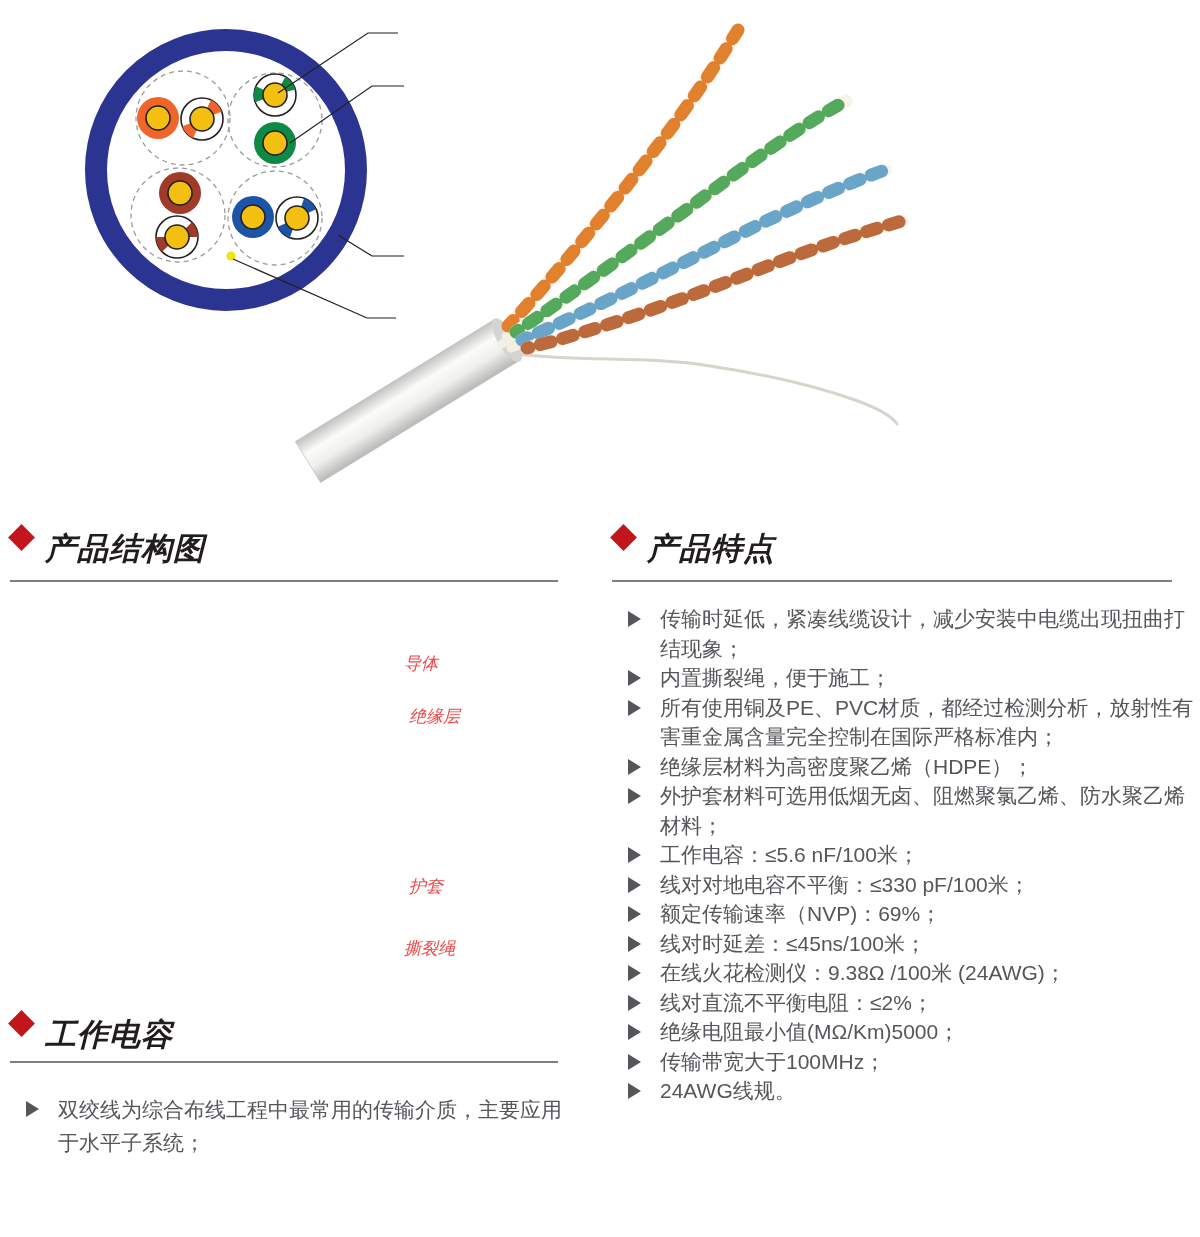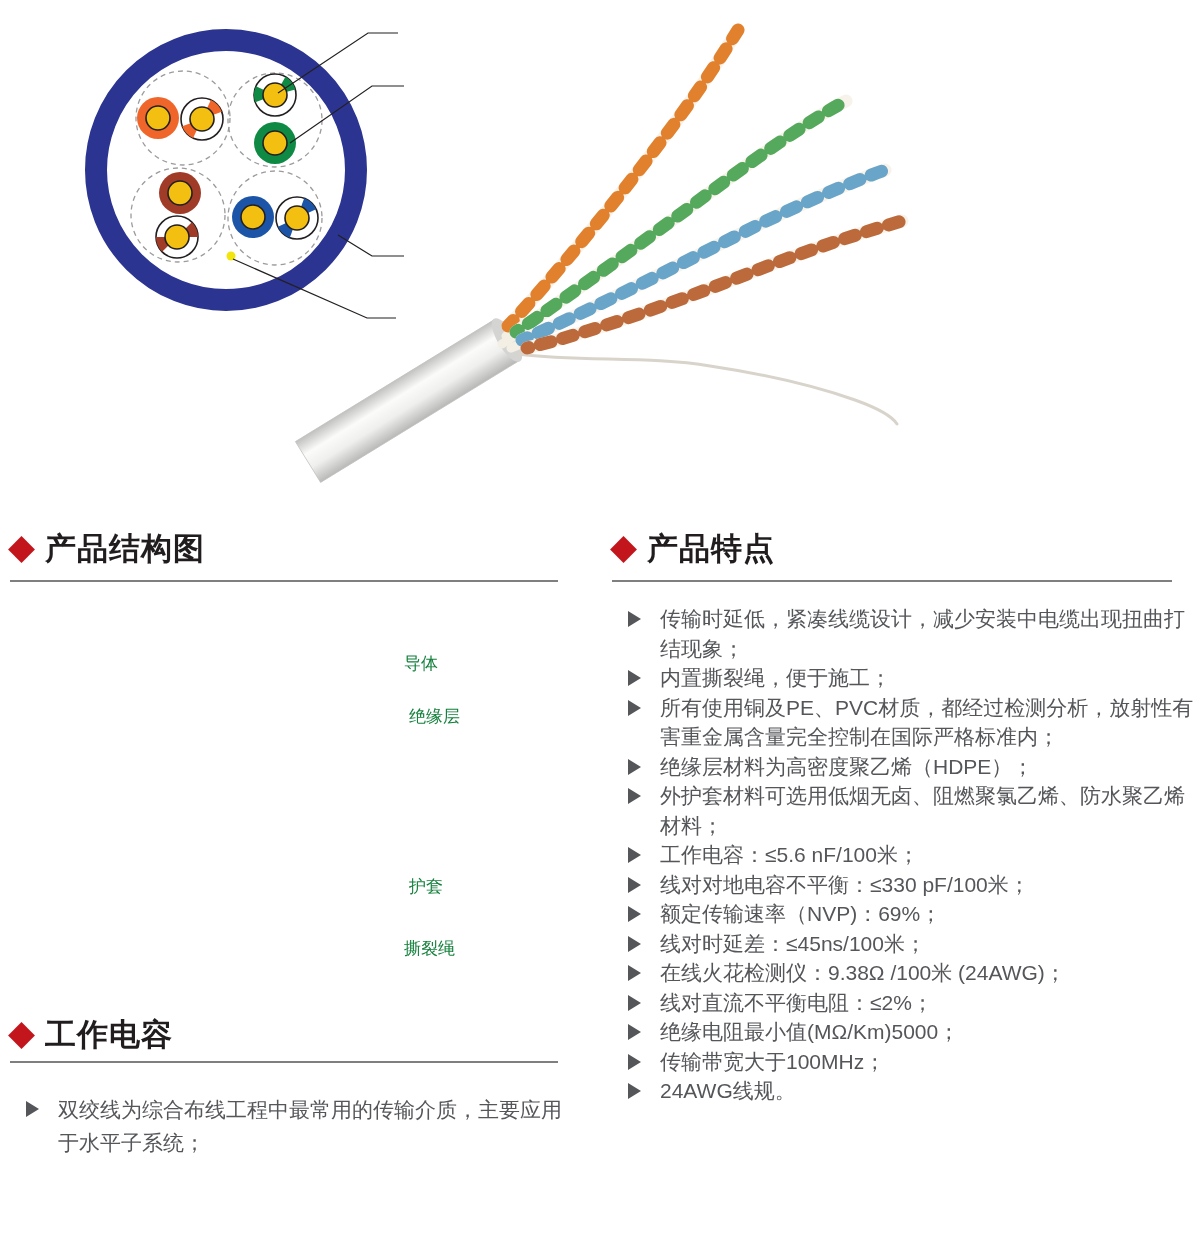--- a/index.html
+++ b/index.html
@@ -1,37 +1,37 @@
 <!DOCTYPE html>
 <html><head>
 <meta charset="utf-8">
 <style>
   html,body{margin:0;padding:0;background:#ffffff;}
   .page{
     position:relative;width:1200px;height:1237px;background:#ffffff;overflow:hidden;
     font-family:"Liberation Sans","DejaVu Sans",sans-serif;
   }
   
-  .sec-header{position:absolute;display:flex;align-items:center;height:42px;}
+  .sec-header{position:absolute;display:flex;align-items:flex-start;height:42px;font-style:italic;}
   .diamond{width:19px;height:19px;background:#c3161c;transform:rotate(45deg);margin:0 14px 0 4px;flex:0 0 auto;}
   .sec-title{margin:0;font-size:31px;font-weight:700;color:#211d1e;letter-spacing:1px;white-space:nowrap;}
   .rule{position:absolute;height:2px;background:#7f7f7f;}
   
   ul.blist{position:absolute;margin:15px;padding:0;list-style:none;color:#55565a;}
   ul.blist li{position:relative;padding-left:33px;margin:0;}
   .features-list li{font-size:21px;line-height:29.5px;}
   .overview-list li{font-size:21px;line-height:33px;}
   .tri{position:absolute;left:1px;top:7px;width:0;height:0;
        border-top:8px solid transparent;border-bottom:8px solid transparent;
        border-left:13px solid #55565a;}
   .overview-list .tri{top:8px;}
   
   .diagram{position:absolute;left:0;top:630;width:600px;height:360px;}
   .diagram svg{position:absolute;left:60px;top:0;}
-  .dlabel{position:absolute;font-size:17px;color:#15803d;white-space:nowrap;}
+  .dlabel{position:absolute;font-size:17px;color:#ef4444;white-space:nowrap;font-style:italic;}
   .dl-conductor{left:404px;top:652px;}
   .dl-insulation{left:409px;top:705px;}
   .dl-sheath{left:409px;top:875px;}
   .dl-ripcord{left:404px;top:937px;}
   
   .hero{position:absolute;left:240px;top:0;}
 </style>
 </head>
 <body>
 

